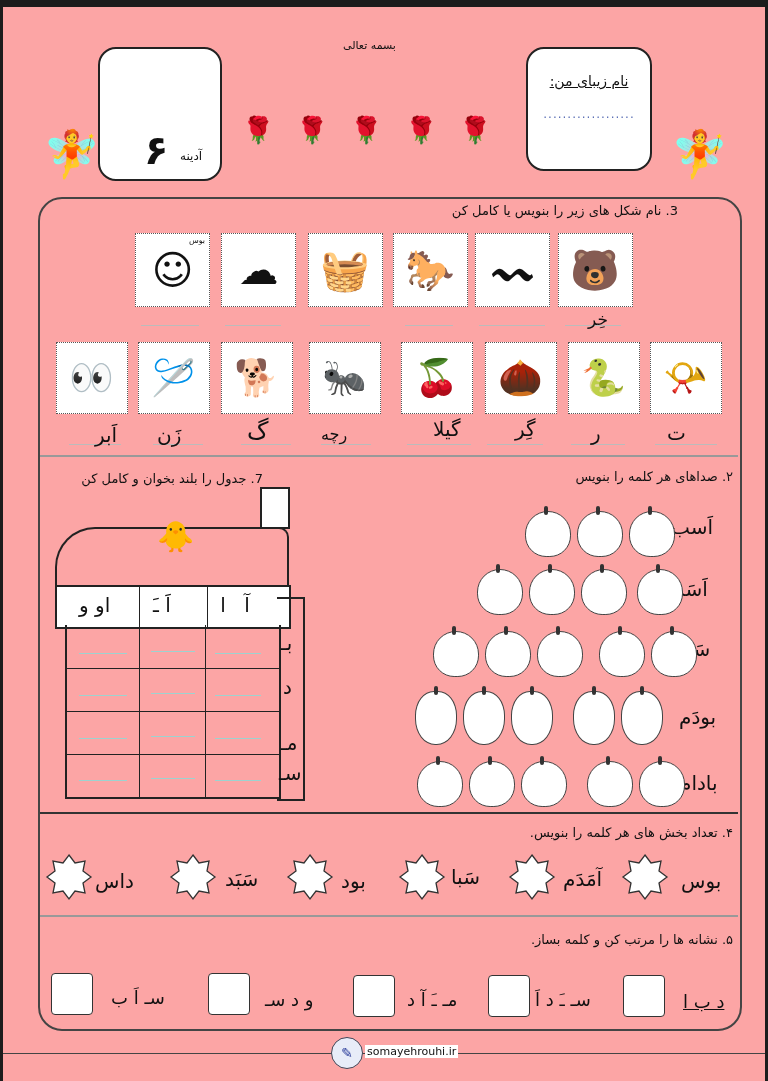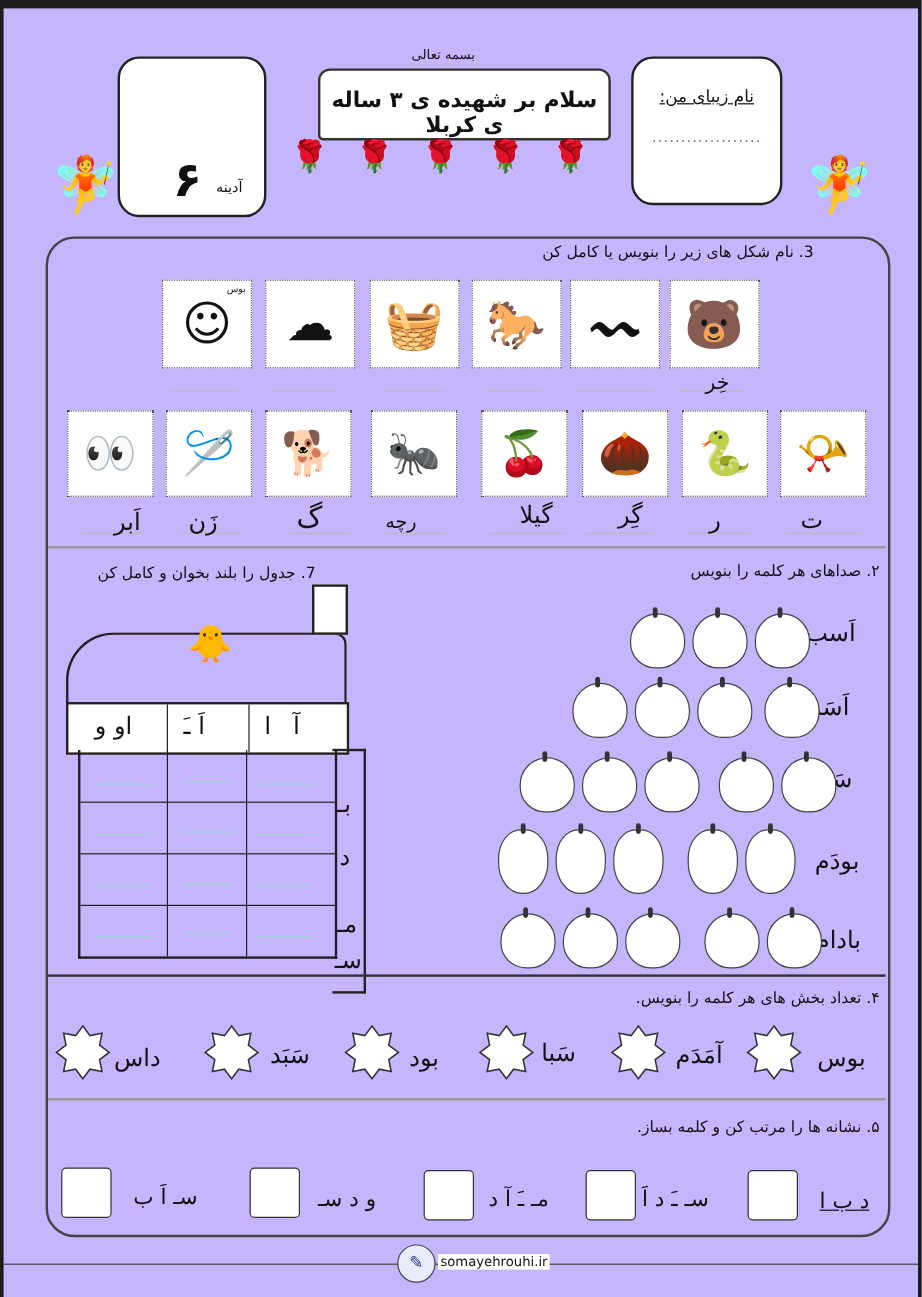--- a/index.html
+++ b/index.html
@@ -1,17 +1,17 @@
 <!DOCTYPE html>
 <html><head>
 <meta charset="utf-8">
 <style>
   html,body{margin:0;padding:0;}
   body{width:768px;height:1081px;background:#1c1c1c;position:relative;overflow:hidden;font-family:"DejaVu Sans",sans-serif;color:#111;}
-  .page{position:absolute;left:3px;top:7px;width:762px;height:1074px;background:#c4b5fd;}
+  .page{position:absolute;left:3px;top:7px;width:762px;height:1074px;background:#fca5a5;}
   .abs{position:absolute;}
   .rtl{direction:rtl;unicode-bidi:plaintext;}
   .box{border:2px solid #222;border-radius:18px;background:#fff;}
   .dashbox{border:1.5px dotted #555;background:#fff;}
   .wline{border-bottom:1px solid #bbb;height:0;}
   .main-frame{position:absolute;left:35px;top:190px;width:700px;height:830px;border:2px solid #444;border-radius:24px;}
   .divider{position:absolute;left:37px;width:698px;height:0;border-top:2px solid #999;}
   .q-title{font-size:13px;white-space:nowrap;}
   .pic{position:absolute;display:flex;align-items:center;justify-content:center;}
   .word{font-size:20px;white-space:nowrap;}
@@ -23,23 +23,20 @@
   .square{position:absolute;width:40px;height:40px;border:1.5px solid #333;border-radius:4px;background:#fff;}
   .hdr-cell{position:absolute;font-size:20px;}
 </style>
 </head>
 <body>
 
 <div class="page">
 
   <div class="abs rtl" style="left:340px;top:32px;font-size:11px;">بسمه تعالی</div>
 
-  <div class="abs" style="left:262px;top:50px;width:240px;height:56px;border:2px solid #333;border-radius:10px 10px 4px 4px;background:#fff;">
-    <div class="rtl" style="text-align:center;font-size:18px;margin-top:14px;font-weight:bold;">سلام بر شهیده ی ۳ ساله ی کربلا</div>
-  </div>
 
   <div class="abs" style="left:230px;top:108px;width:290px;height:70px;font-size:26px;letter-spacing:22px;text-align:center;color:#333;">🌹🌹🌹🌹🌹</div>
 
   <div class="abs box" style="left:523px;top:40px;width:122px;height:120px;">
     <div class="rtl" style="text-align:center;font-size:14px;margin-top:24px;text-decoration:underline;">نام زیبای من:</div>
     <div style="text-align:center;color:#5b6fb5;font-size:12px;margin-top:18px;letter-spacing:1px;">...................</div>
   </div>
 
   <div class="abs box" style="left:95px;top:40px;width:120px;height:130px;">
     <div class="abs" style="left:44px;top:78px;font-size:40px;font-weight:bold;">۶</div>
@@ -155,21 +152,21 @@
       <div class="abs" style="left:84px;top:68px;width:44px;border-top:1px solid #9cd3d0;"></div>
       <div class="abs" style="left:148px;top:70px;width:46px;border-top:1px solid #9cd3d0;"></div>
       <div class="abs" style="left:12px;top:113px;width:48px;border-top:1px solid #9cd3d0;"></div>
       <div class="abs" style="left:84px;top:111px;width:44px;border-top:1px solid #9cd3d0;"></div>
       <div class="abs" style="left:148px;top:113px;width:46px;border-top:1px solid #9cd3d0;"></div>
       <div class="abs" style="left:12px;top:155px;width:48px;border-top:1px solid #9cd3d0;"></div>
       <div class="abs" style="left:84px;top:153px;width:44px;border-top:1px solid #9cd3d0;"></div>
       <div class="abs" style="left:148px;top:155px;width:46px;border-top:1px solid #9cd3d0;"></div>
     </div>
 
-    <div class="abs" style="left:222px;top:70px;width:26px;height:200px;border:2px solid #222;border-left:none;margin-top:27px;">
+    <div class="abs" style="left:222px;top:70px;width:26px;height:200px;border:2px solid #222;border-left:none;">
       <div class="abs rtl" style="left:4px;top:32px;font-size:20px;">بـ</div>
       <div class="abs rtl" style="left:6px;top:76px;font-size:20px;">د</div>
       <div class="abs rtl" style="left:4px;top:132px;font-size:20px;">مـ</div>
       <div class="abs rtl" style="left:2px;top:162px;font-size:20px;">سـ</div>
     </div>
   </div>
 
   <div class="abs rtl q-title" style="left:540px;top:462px;width:190px;text-align:right;">۲. صداهای هر کلمه را بنویس</div>
 
   <div class="abs rtl" style="left:668px;top:508px;font-size:20px;">اَسب</div>

